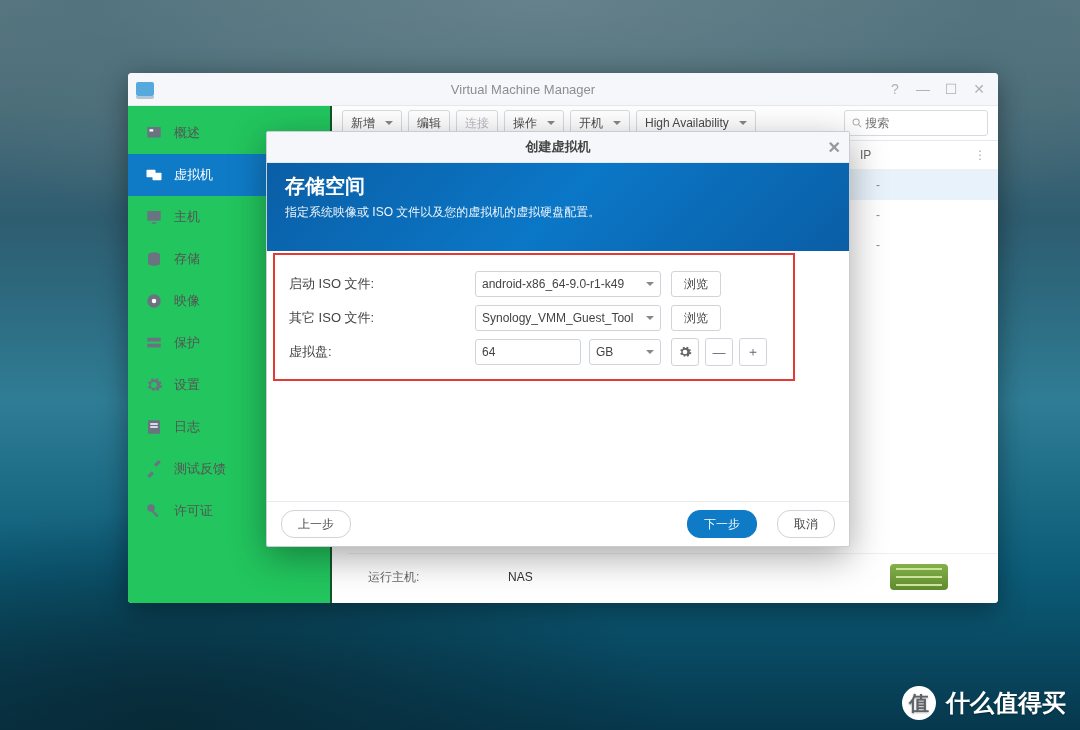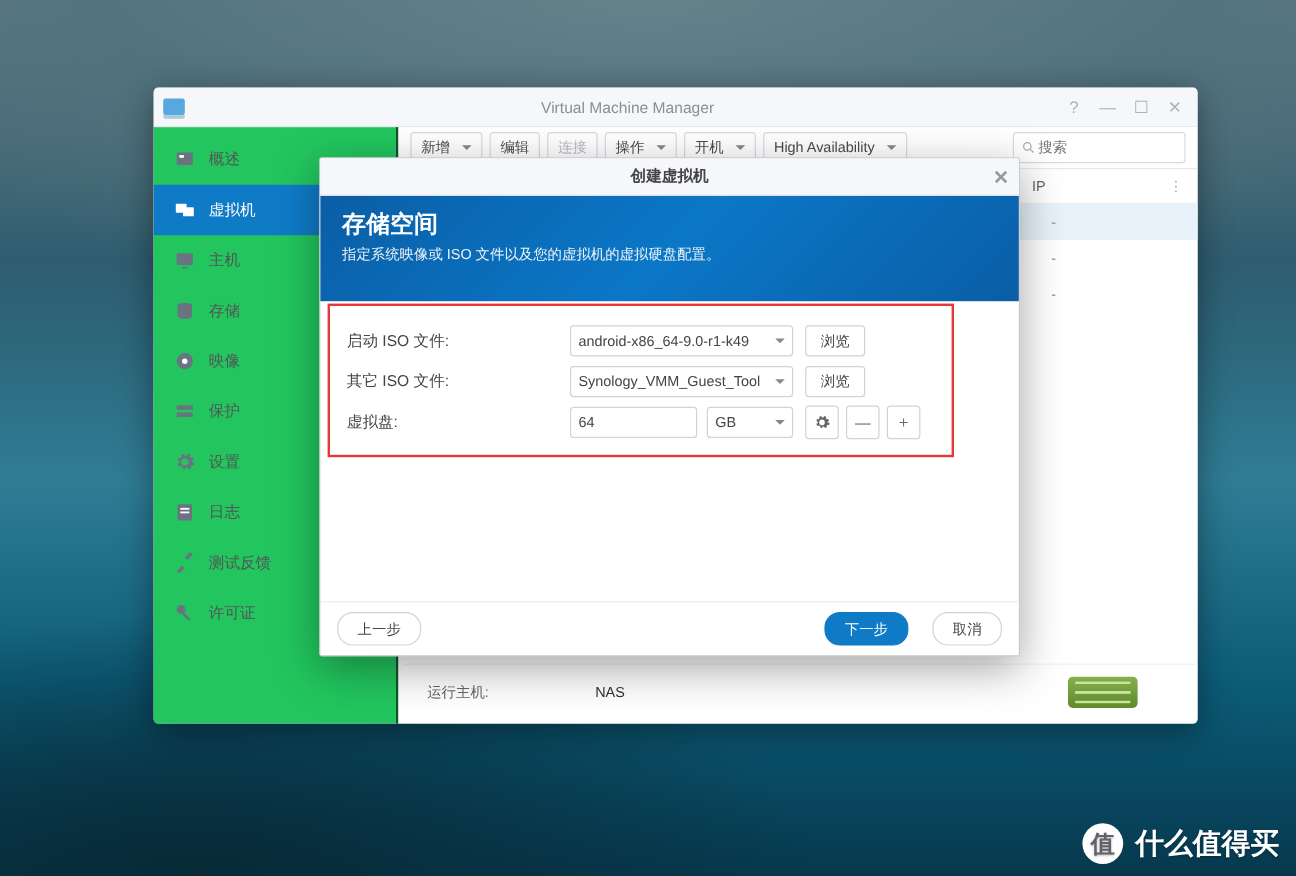--- a/index.html
+++ b/index.html
@@ -30,21 +30,21 @@
 .tbtn.dis{color:#b8bcc2}
 .tbtn .caret{border:4px solid transparent;border-top-color:#888;margin-top:3px}
 .search-wrap{margin-left:auto;display:flex;align-items:center;border:1px solid #d6dbe1;border-radius:3px;height:24px;padding:0 6px;width:130px;color:#aaa}
 .search-wrap input{border:0;outline:0;width:100%;font-size:12px;color:#555}
 .listhead{height:28px;display:flex;align-items:center;padding:0 12px;font-size:12px;color:#666;border-bottom:1px solid #eef0f3}
 .listhead .col-ip{margin-left:auto;width:110px}
 .listhead .menu{margin-left:4px;color:#aaa}
 .row{height:30px;display:flex;align-items:center;padding:0 12px;font-size:12px;color:#888}
 .row .dash{margin-left:auto;width:110px}
 .row.sel{background:#e8f2fb}
-.detail{position:absolute;left:4px;right:0;bottom:0;padding:10px 20px 14px 20px;border-top:1px solid #eef0f3;font-size:12px;color:#555}
+.detail{position:absolute;left:16px;right:0;bottom:0;padding:10px 20px 14px 20px;border-top:1px solid #eef0f3;font-size:12px;color:#555}
 .detail-row{display:flex;height:26px;align-items:center}
 .detail-row .lbl{width:140px;color:#666}
 .detail-row .val{color:#333;font-weight:500}
 .chipset{width:58px;height:26px;border-radius:4px;background:linear-gradient(180deg,#84b04a,#5f8a2e);display:inline-block;position:relative;margin-left: auto;margin-right: 30px}
 .chipset::before,.chipset::after{content:"";position:absolute;left:6px;right:6px;height:6px;border-top:2px solid #cbe39b;border-bottom:2px solid #cbe39b}
 .chipset::before{top:4px}.chipset::after{bottom:4px}
 
 .modal{position:absolute;left:266px;top:131px;width:582px;height:414px;background:#fff;border:1px solid #c8cdd3;box-shadow:0 10px 36px rgba(0,0,0,.35);border-radius:2px;display:flex;flex-direction:column}
 .modal-title{height:30px;display:flex;align-items:center;justify-content:center;background:#f5f7fa;border-bottom:1px solid #e5e9ee;color:#444;font-weight:700;position:relative}
 .modal-close{position:absolute;right:8px;top:6px;color:#999;cursor:pointer;font-size:16px}

